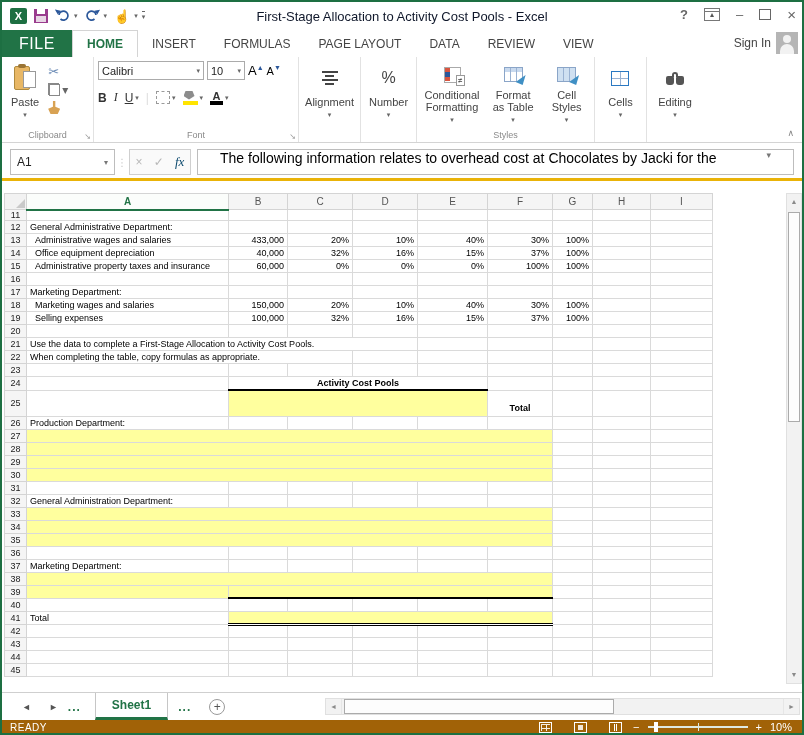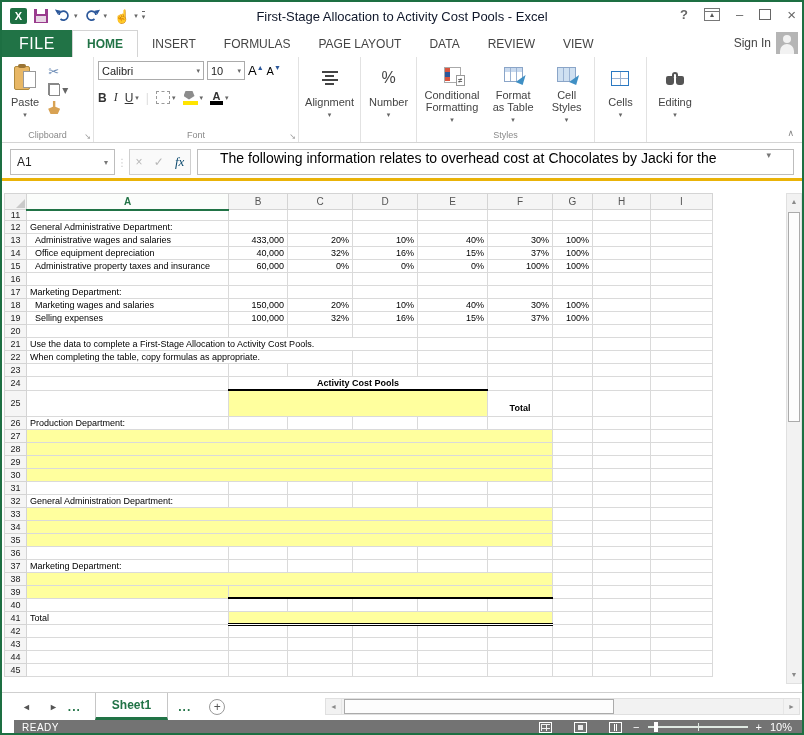--- a/index.html
+++ b/index.html
@@ -132,21 +132,21 @@
   .tmore { color:#217346; font-weight:bold; font-size:12px; letter-spacing:1px; padding:0 10px; display:flex; align-items:center; }
   .stab { border:1px solid #c6c6c6; border-top:none; background:#fff; color:#217346; font-weight:bold; font-size:12px; display:flex; align-items:center; padding:0 16px; border-bottom:3px solid #217346; margin-left:4px; }
   .addsheet { display:flex; align-items:center; padding:0 8px; }
   .addsheet i { width:16px; height:16px; border:1px solid #9a9a9a; border-radius:50%; color:#555; font-size:12px; line-height:14px; text-align:center; font-style:normal; }
   .hscroll { position:absolute; right:2px; top:5px; width:475px; height:17px; background:#f2f2f2; border:1px solid #e0e0e0; }
   .hscroll .arr { position:absolute; top:0; bottom:0; width:16px; color:#8a8a8a; font-size:7px; text-align:center; line-height:16px; }
   .hscroll .arr.l { left:0; border-right:1px solid #e6e6e6; } .hscroll .arr.r { right:0; border-left:1px solid #e6e6e6; }
   .hscroll .thumb { position:absolute; left:18px; top:0px; bottom:0px; width:270px; background:#fdfdfd; border:1px solid #ababab; }
 
   
-  .statusbar { position:absolute; left:12px; right:0; bottom:0; height:13px; background:#737373; color:#fff; overflow:hidden;text-align:center; }
+  .statusbar { position:absolute; left:0; right:0; bottom:0; height:13px; background:#a16207; color:#fff; overflow:hidden;text-align:center; }
   .statusbar .mode { position:absolute; left:8px; top:2px; font-size:10px; letter-spacing:.5px; }
   .viewbtns { position:absolute; right:180px; top:2px; display:flex; gap:22px; }
   .vicon { width:13px; height:11px; border:1px solid #fff; position:relative; }
   .vicon.normal:before { content:""; position:absolute; inset:1px; background:linear-gradient(#217346 0 1px, transparent 1px) 0 3px/100% 4px, linear-gradient(90deg,#fff 0 100%); background:repeating-linear-gradient(#fff 0 1px, transparent 1px 4px), repeating-linear-gradient(90deg,#fff 0 1px, transparent 1px 5px); opacity:.9; }
   .vicon.pagelayout:before { content:""; position:absolute; inset:2px 3px; background:#fff; opacity:.85; }
   .vicon.pagebreak:before { content:""; position:absolute; top:1px; bottom:1px; left:4px; width:1px; background:#fff; }
   .vicon.pagebreak:after { content:""; position:absolute; top:1px; bottom:1px; right:4px; width:1px; background:#fff; }
   .zoomctl { position:absolute; right:10px; top:1px; display:flex; align-items:center; gap:8px; font-size:11px; }
   .ztrack { position:relative; width:100px; height:2px; background:#dfe9e2; }
   .ztrack .tick { position:absolute; left:50%; top:-3px; width:1px; height:8px; background:#dfe9e2; }

